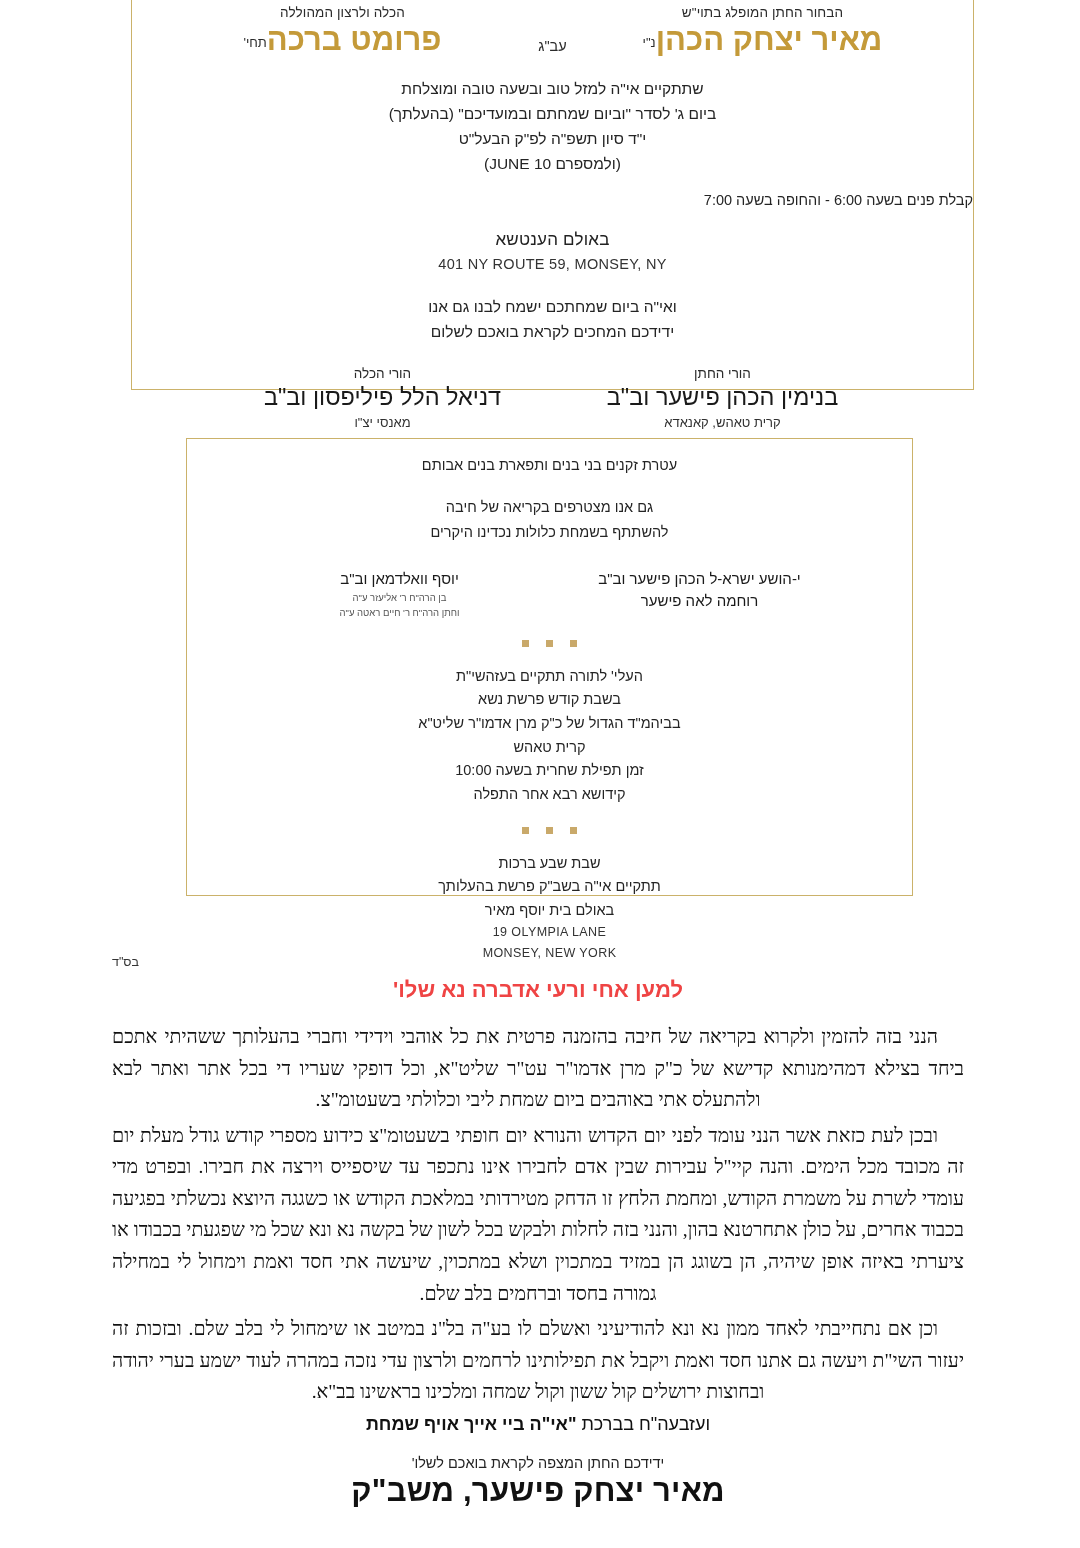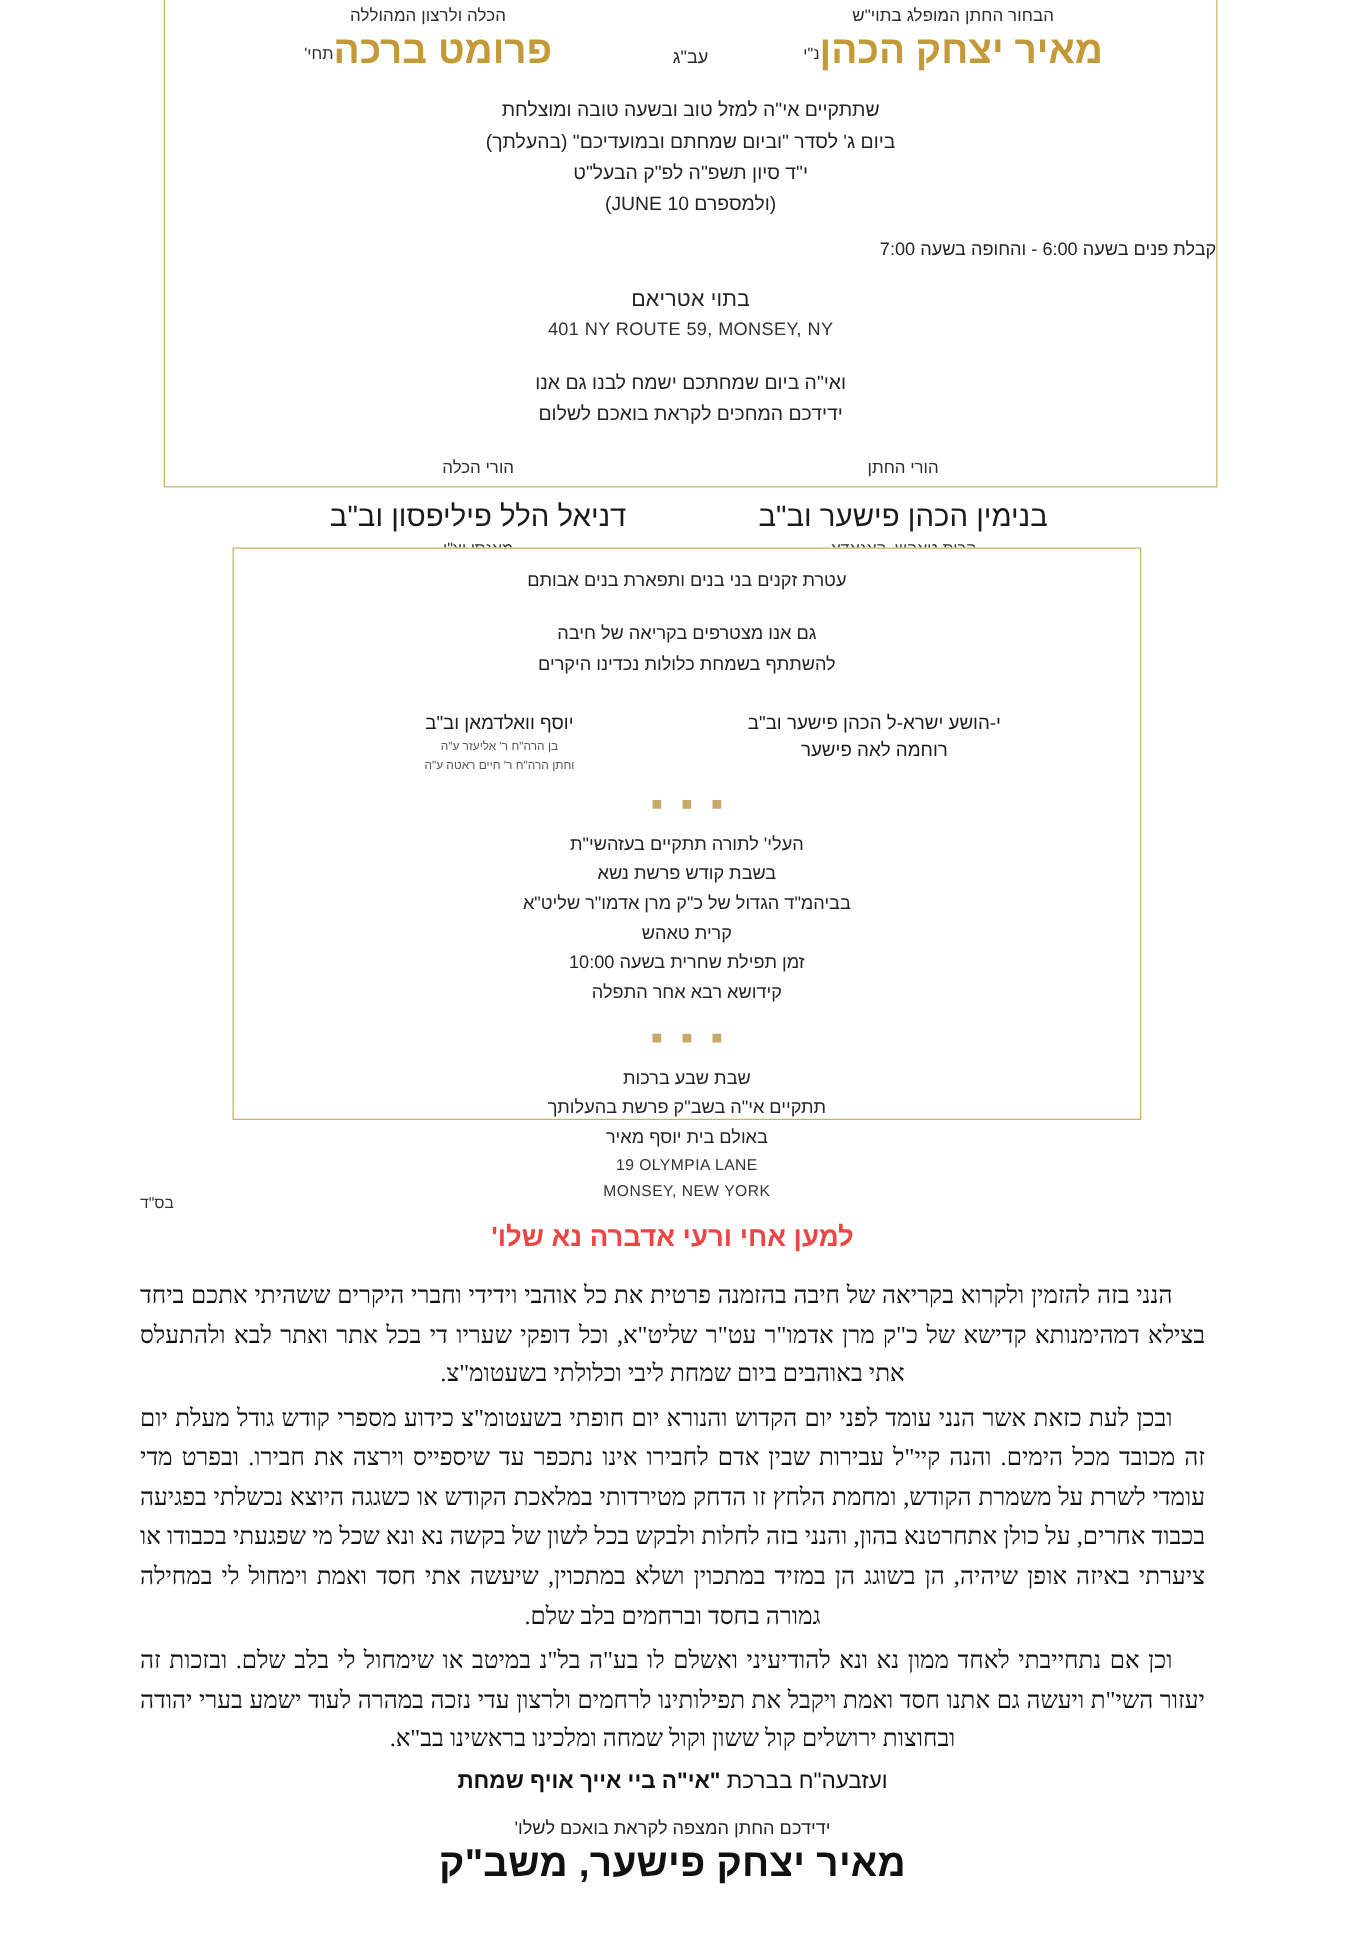--- a/index.html
+++ b/index.html
@@ -112,21 +112,21 @@
   }
   .parents-col {
     width: 340px;
     text-align: center;
   }
   .parents-col.chosson-side { order: 1; }
   .parents-col.kallah-side  { order: 2; }
   .parents-label {
     font-size: 13.5px;
     color: #2b2b2b;
-    margin-bottom: 18px;
+    margin-bottom: 2px;
   }
   .parents-name {
     font-size: 23.5px;
     color: #1a1a1a;
     line-height: 1.2;
     white-space: nowrap;
   }
   .parents-city {
     font-size: 13px;
     color: #303030;
@@ -281,21 +281,21 @@
     </div>
 
     <div class="body-lines">
       <div class="line">שתתקיים אי"ה למזל טוב ובשעה טובה ומוצלחת</div>
       <div class="line">ביום ג' לסדר "וביום שמחתם ובמועדיכם" (בהעלתך)</div>
       <div class="line">י"ד סיון תשפ"ה לפ"ק הבעל"ט</div>
       <div class="line">(ולמספרם JUNE 10)</div>
       <div class="gap-sm"></div>
       <div class="time-line">קבלת פנים בשעה 6:00  -  והחופה בשעה 7:00</div>
       <div class="gap-sm"></div>
-      <div class="hall-name">בתוי אטריאם</div>
+      <div class="hall-name">באולם הענטשא</div>
       <div class="hall-addr">401 NY ROUTE 59, MONSEY, NY</div>
       <div class="gap-md"></div>
       <div class="line">ואי"ה ביום שמחתכם ישמח לבנו גם אנו</div>
       <div class="line">ידידכם המחכים לקראת בואכם לשלום</div>
     </div>
 
     <div class="parents-row">
       <div class="parents-col chosson-side">
         <div class="parents-label">הורי החתן</div>
         <div class="parents-name">בנימין הכהן פישער וב"ב</div>
@@ -366,21 +366,21 @@
       <div class="blk-line small-en">MONSEY, NEW YORK</div>
     </div>
 
   </div>
 </div>
 
 <div id="letter">
   <div class="bsd">בס"ד</div>
   <div id="letter-title">למען אחי ורעי אדברה נא שלו'</div>
 
-  <p class="letter-p">הנני בזה להזמין ולקרוא בקריאה של חיבה בהזמנה פרטית את כל אוהבי וידידי וחברי היקרים ששהיתי אתכם ביחד בצילא דמהימנותא קדישא של כ"ק מרן אדמו"ר עט"ר שליט"א, וכל דופקי שעריו די בכל אתר ואתר לבא ולהתעלס אתי באוהבים ביום שמחת ליבי וכלולתי בשעטומ"צ.</p>
+  <p class="letter-p">הנני בזה להזמין ולקרוא בקריאה של חיבה בהזמנה פרטית את כל אוהבי וידידי וחברי בהעלותך ששהיתי אתכם ביחד בצילא דמהימנותא קדישא של כ"ק מרן אדמו"ר עט"ר שליט"א, וכל דופקי שעריו די בכל אתר ואתר לבא ולהתעלס אתי באוהבים ביום שמחת ליבי וכלולתי בשעטומ"צ.</p>
   <p class="letter-p">ובכן לעת כזאת אשר הנני עומד לפני יום הקדוש והנורא יום חופתי בשעטומ"צ כידוע מספרי קודש גודל מעלת יום זה מכובד מכל הימים. והנה קיי"ל עבירות שבין אדם לחבירו אינו נתכפר עד שיספייס וירצה את חבירו. ובפרט מדי עומדי לשרת על משמרת הקודש, ומחמת הלחץ זו הדחק מטירדותי במלאכת הקודש או כשגגה היוצא נכשלתי בפגיעה בכבוד אחרים, על כולן אתחרטנא בהון, והנני בזה לחלות ולבקש בכל לשון של בקשה נא ונא שכל מי שפגעתי בכבודו או ציערתי באיזה אופן שיהיה, הן בשוגג הן במזיד במתכוין ושלא במתכוין, שיעשה אתי חסד ואמת וימחול לי במחילה גמורה בחסד וברחמים בלב שלם.</p>
   <p class="letter-p">וכן אם נתחייבתי לאחד ממון נא ונא להודיעיני ואשלם לו בע"ה בל"נ במיטב או שימחול לי בלב שלם. ובזכות זה יעזור השי"ת ויעשה גם אתנו חסד ואמת ויקבל את תפילותינו לרחמים ולרצון עדי נזכה במהרה לעוד ישמע בערי יהודה ובחוצות ירושלים קול ששון וקול שמחה ומלכינו בראשינו בב"א.</p>
 
   <div id="letter-closing-line">
     <span>ועזבעה"ח בברכת </span><b>"אי"ה ביי אייך אויף שמחת</b>
   </div>
 
   <div class="sign-block">
     <div id="sign-pre">ידידכם החתן המצפה לקראת בואכם לשלו'</div>
     <div id="sign-name">מאיר יצחק פישער, משב"ק</div>

